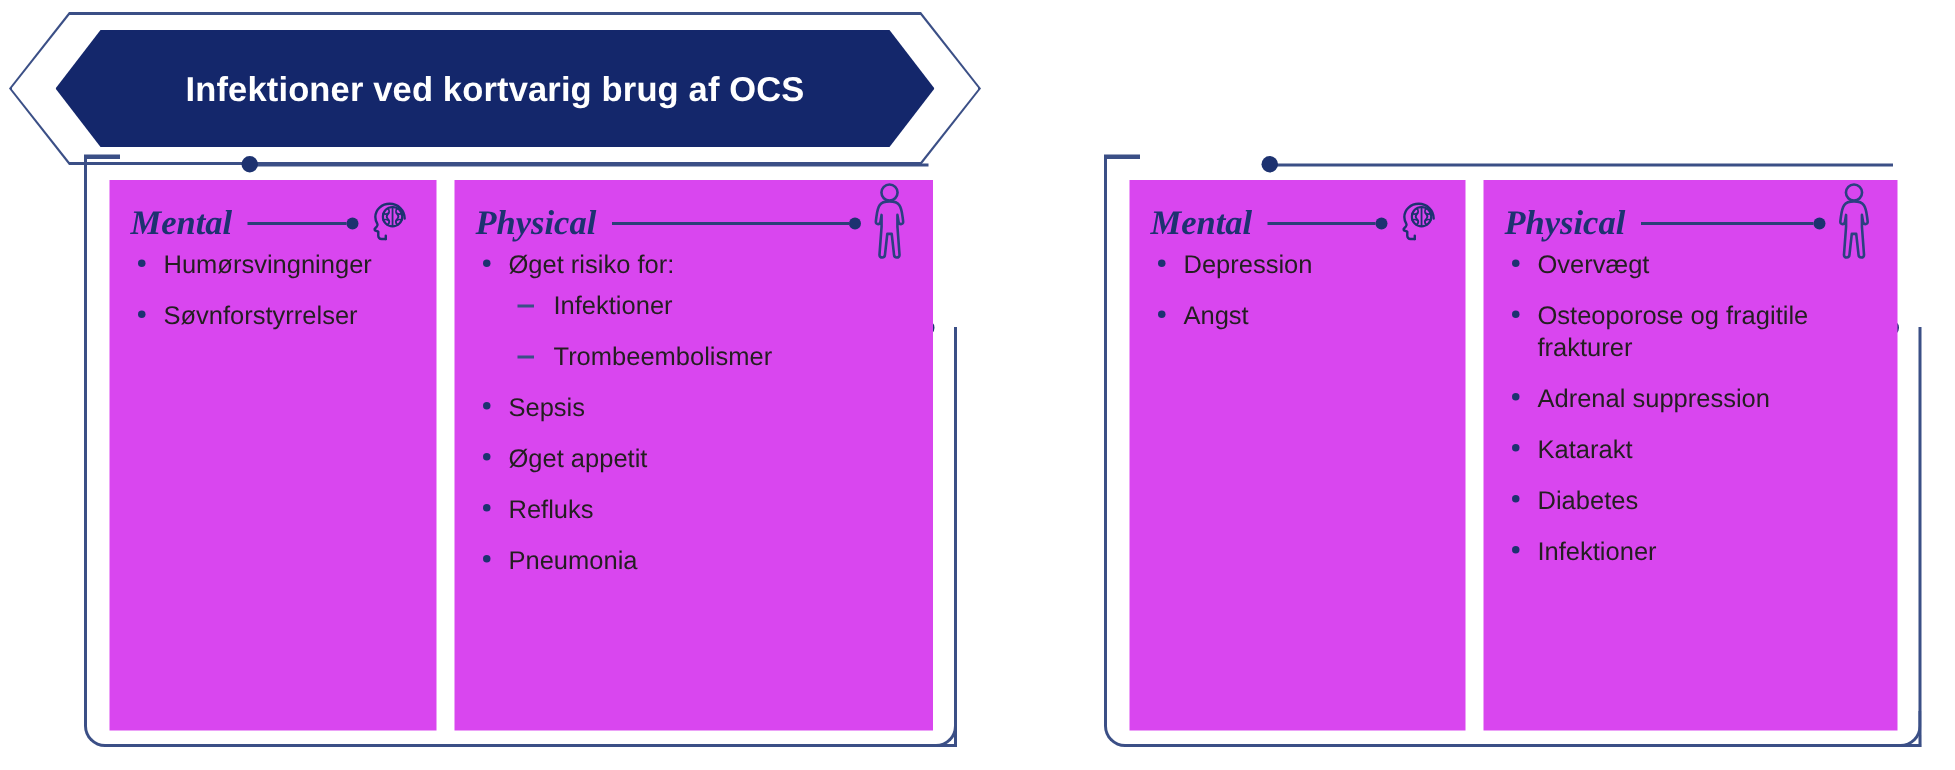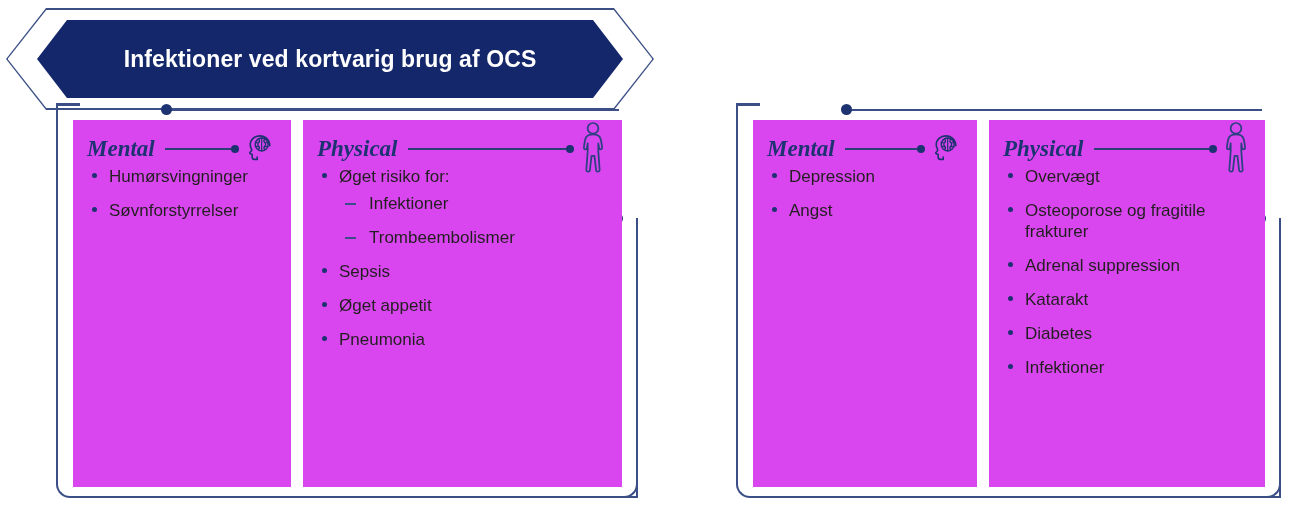--- a/index.html
+++ b/index.html
@@ -177,20 +177,21 @@
           <ul class="bullets">
             <li class="tight">
               <span>Øget risiko for:</span>
               <ul class="dashes">
                 <li>Infektioner</li>
                 <li>Trombeembolismer</li>
               </ul>
             </li>
             <li>Sepsis</li>
             <li>Øget appetit</li>
+            <li>Refluks</li>
             <li>Pneumonia</li>
           </ul>
         </div>
       </div>
 
     </div>
   </div>
 
   <div class="panel right">
 

